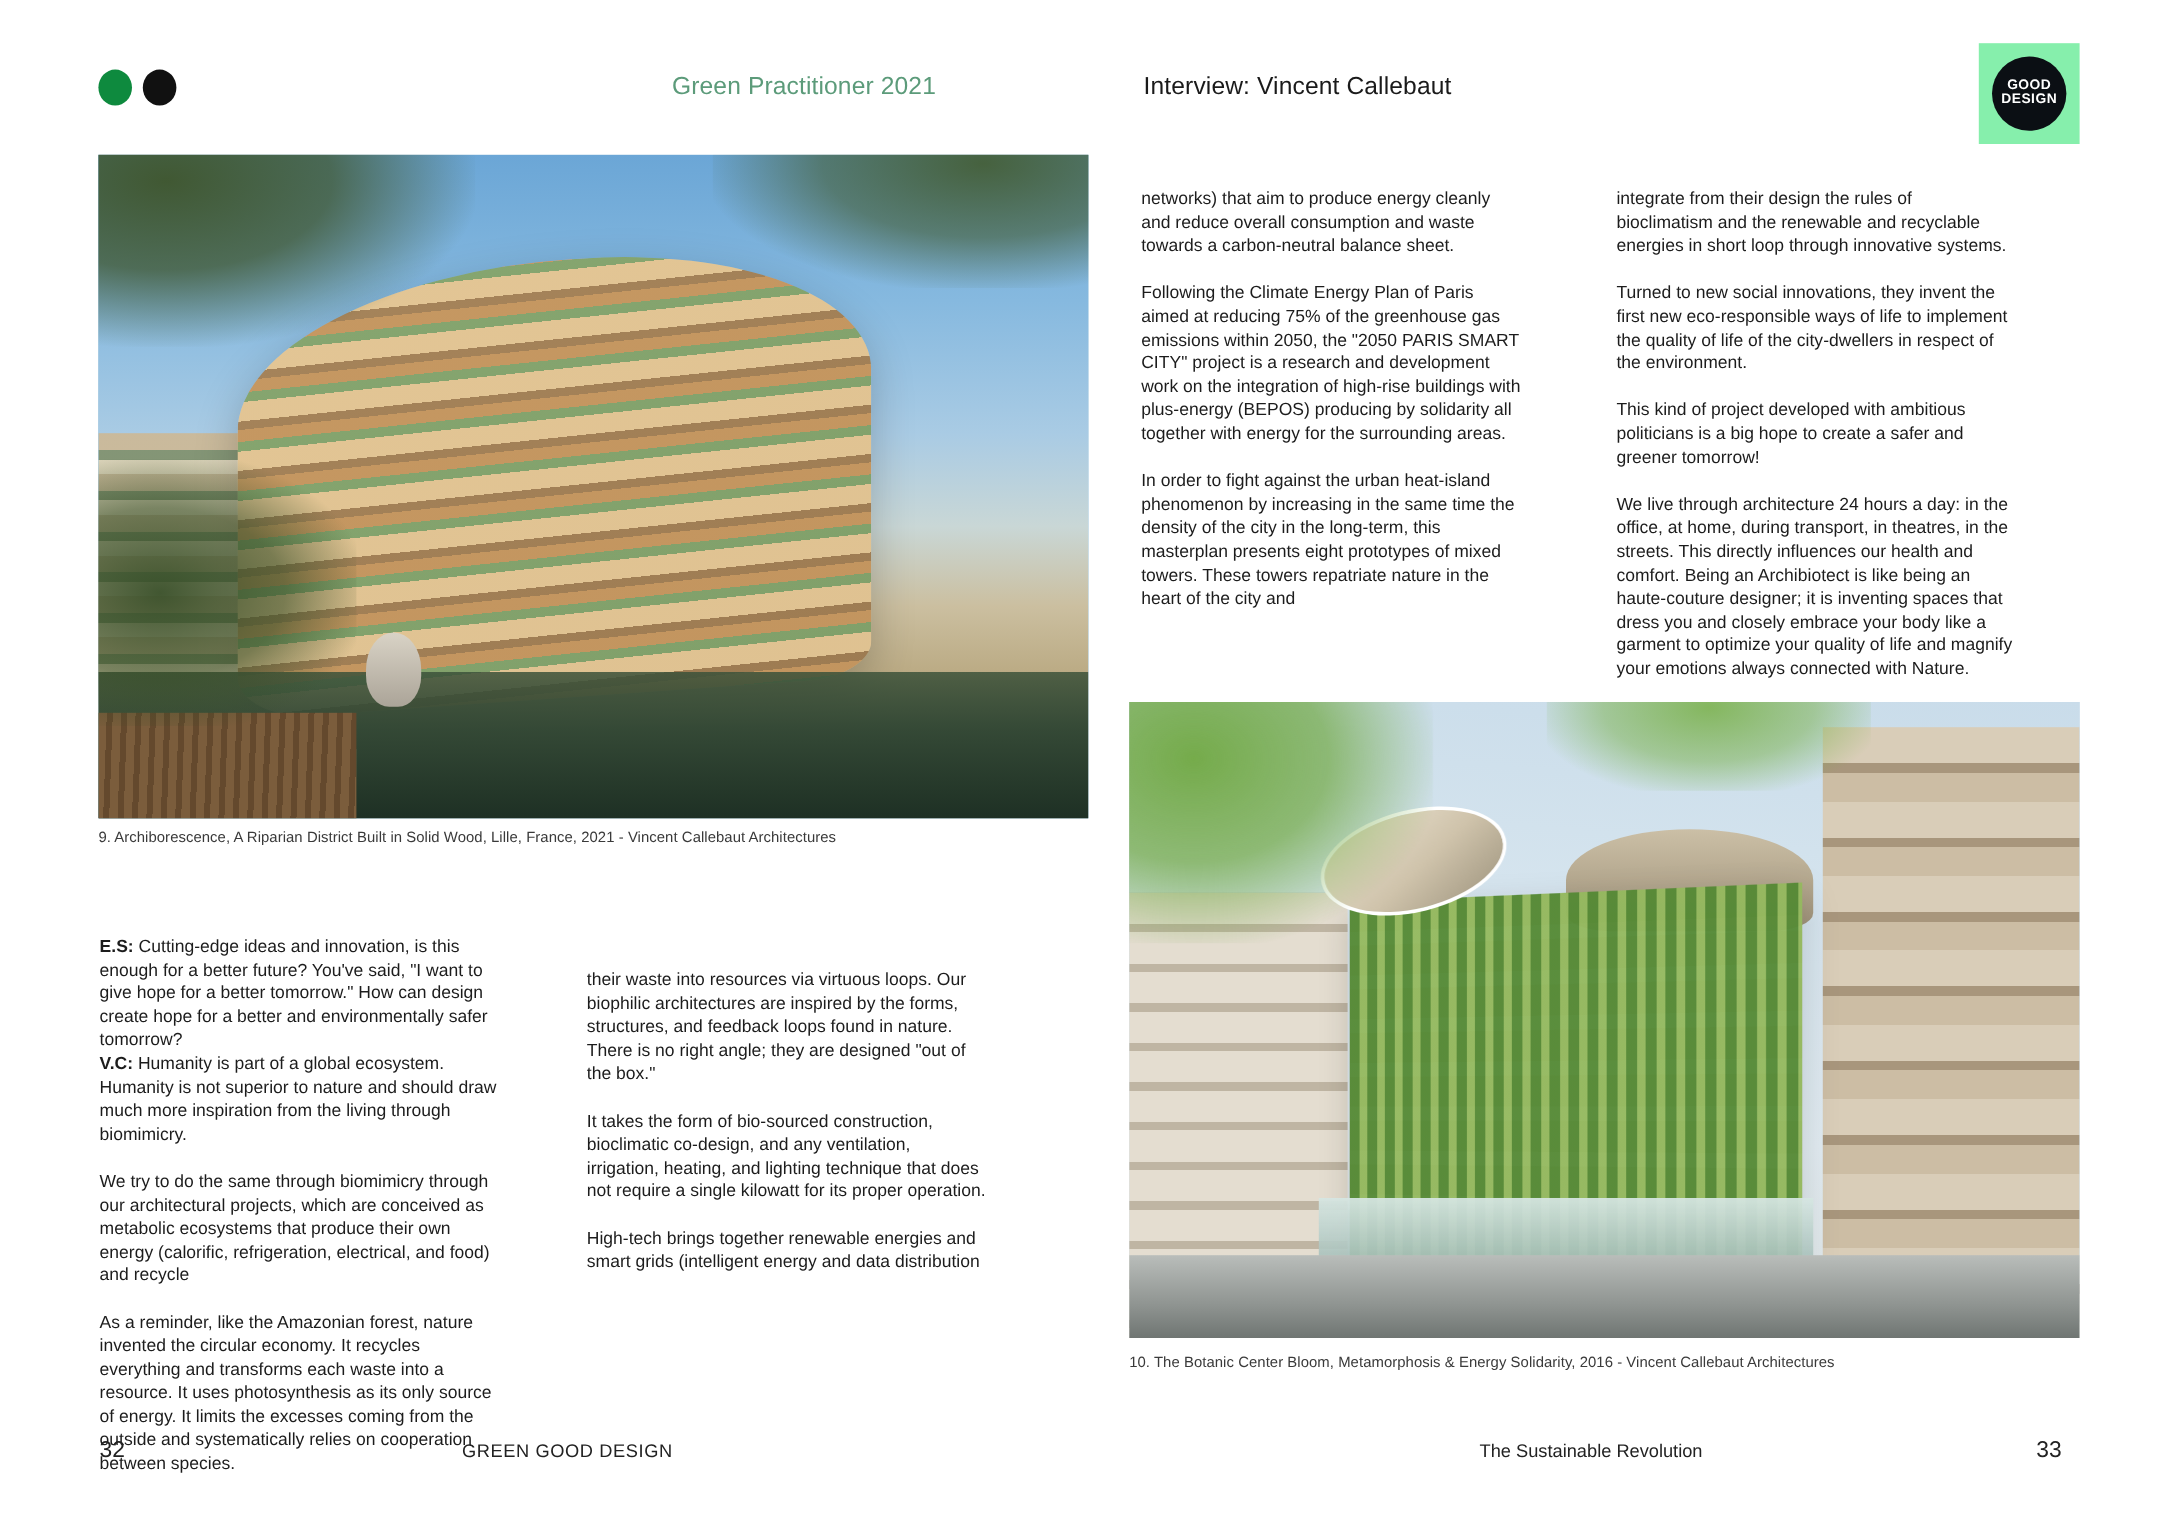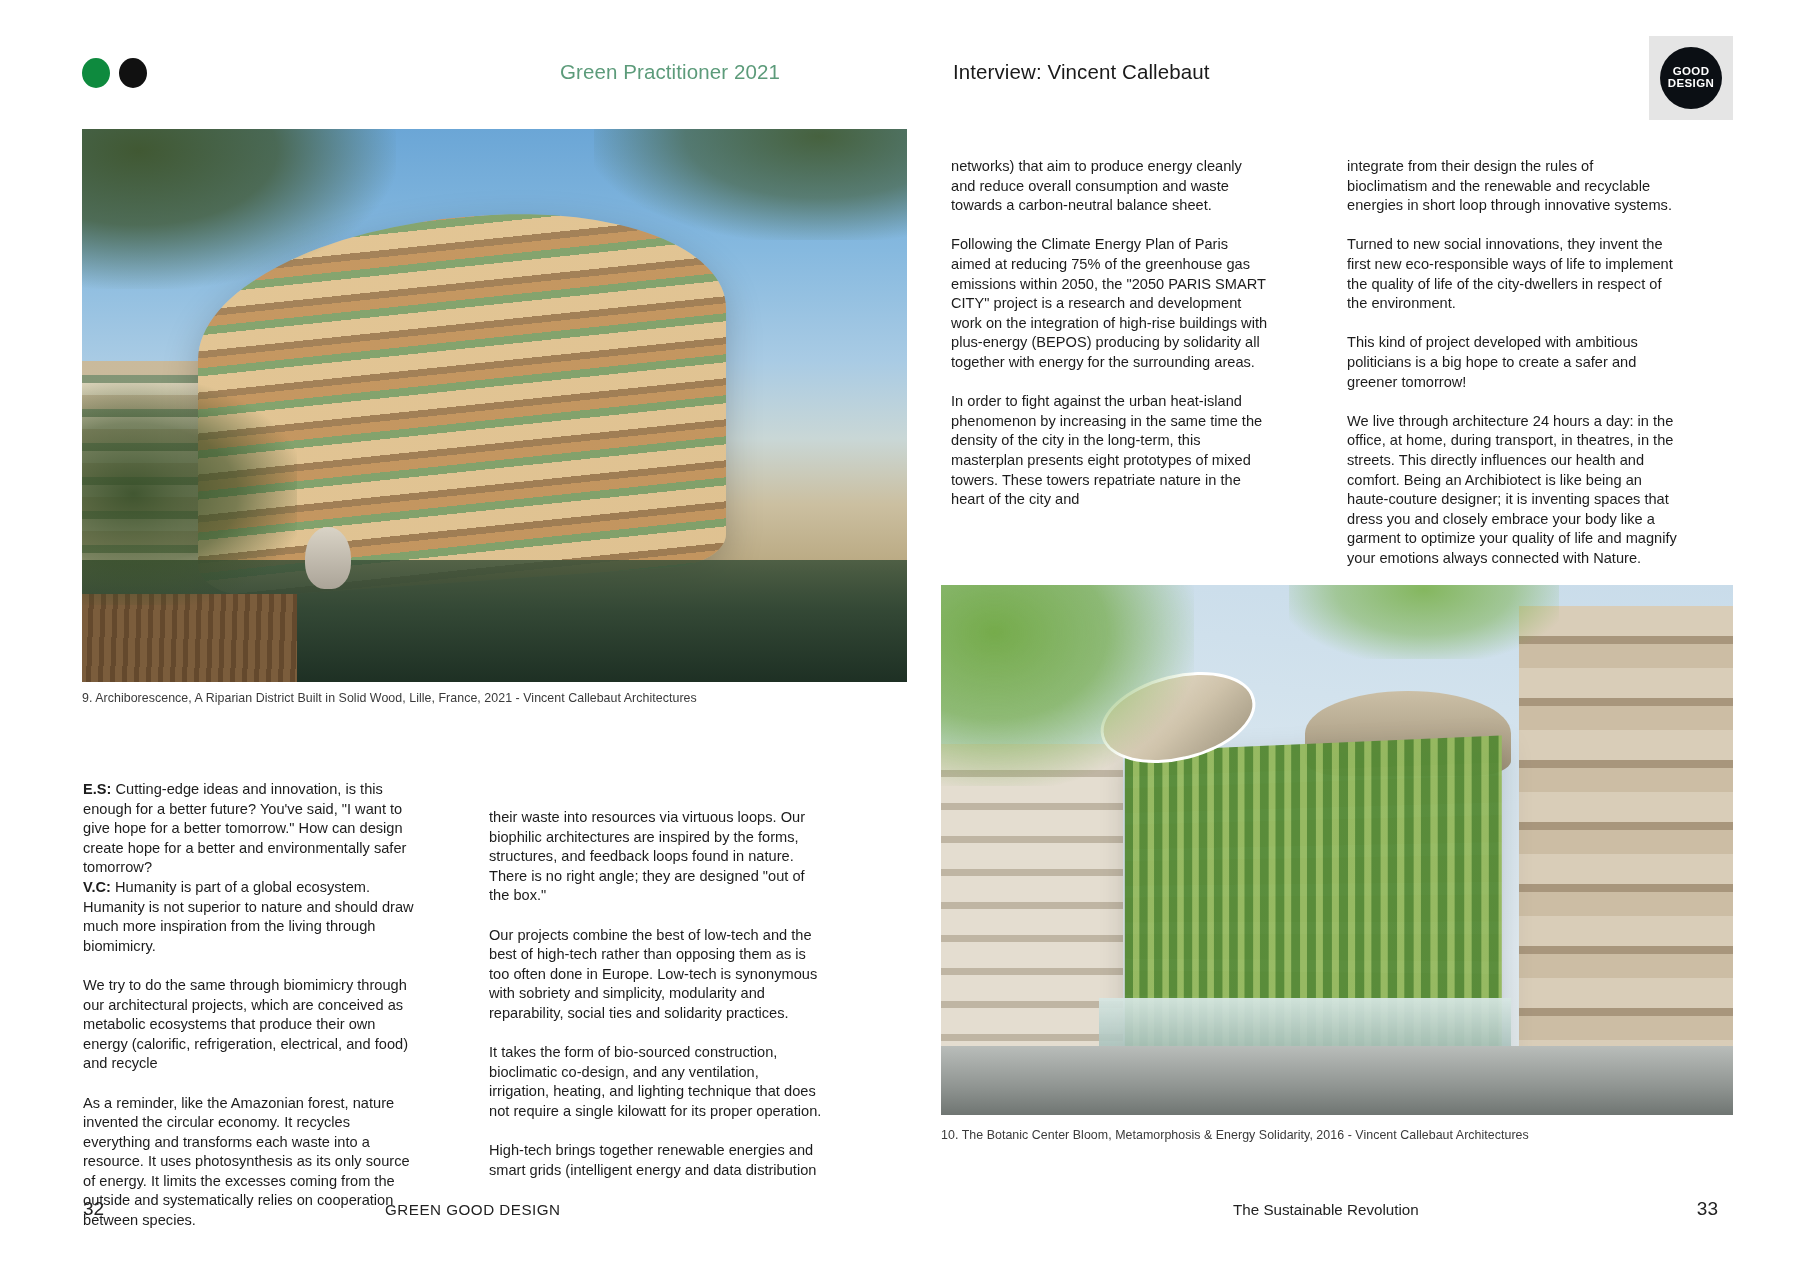--- a/index.html
+++ b/index.html
@@ -57,21 +57,21 @@
     letter-spacing: 0.1px;
     white-space: nowrap;
   }
 
   .gd-logo {
     position: absolute;
     left: 1649px;
     top: 36px;
     width: 84px;
     height: 84px;
-    background: #e5e5e5;
+    background: #86efac;
     display: flex;
     align-items: center;
     justify-content: center;
   }
   .gd-circle {
     width: 62px;
     height: 62px;
     border-radius: 50%;
     background: #0b0f14;
     display: flex;
@@ -419,21 +419,20 @@
   </div>
 
   <div class="col col-l1">
     <p><b>E.S:</b><span> Cutting-edge ideas and innovation, is this enough for a better future? You've said, "I want to give hope for a better tomorrow." How can design create hope for a better and environmentally safer tomorrow?</span><br><b>V.C:</b><span> Humanity is part of a global ecosystem. Humanity is not superior to nature and should draw much more inspiration from the living through biomimicry.</span></p>
     <p>We try to do the same through biomimicry through our architectural projects, which are conceived as metabolic ecosystems that produce their own energy (calorific, refrigeration, electrical, and food) and recycle</p>
     <p>As a reminder, like the Amazonian forest, nature invented the circular economy. It recycles everything and transforms each waste into a resource. It uses photosynthesis as its only source of energy. It limits the excesses coming from the outside and systematically relies on cooperation between species.</p>
   </div>
 
   <div class="col col-l2">
     <p>their waste into resources via virtuous loops. Our biophilic architectures are inspired by the forms, structures, and feedback loops found in nature. There is no right angle; they are designed "out of the box."</p>
-    <p>Our projects combine the best of low-tech and the best of high-tech rather  than opposing them as is too often done in Europe. Low-tech is synonymous with sobriety and simplicity, modularity and reparability, social ties and solidarity practices.</p>
     <p>It takes the form of bio-sourced construction, bioclimatic co-design, and any ventilation, irrigation, heating, and lighting technique that does not require a single kilowatt for its proper operation.</p>
     <p>High-tech brings together renewable energies and smart grids (intelligent energy and data distribution</p>
   </div>
 
   <div class="footer-pg-left">32</div>
   <div class="footer-center-left">GREEN GOOD DESIGN</div>
   <div class="footer-center-right">The Sustainable Revolution</div>
   <div class="footer-pg-right">33</div>
 
 </div>

